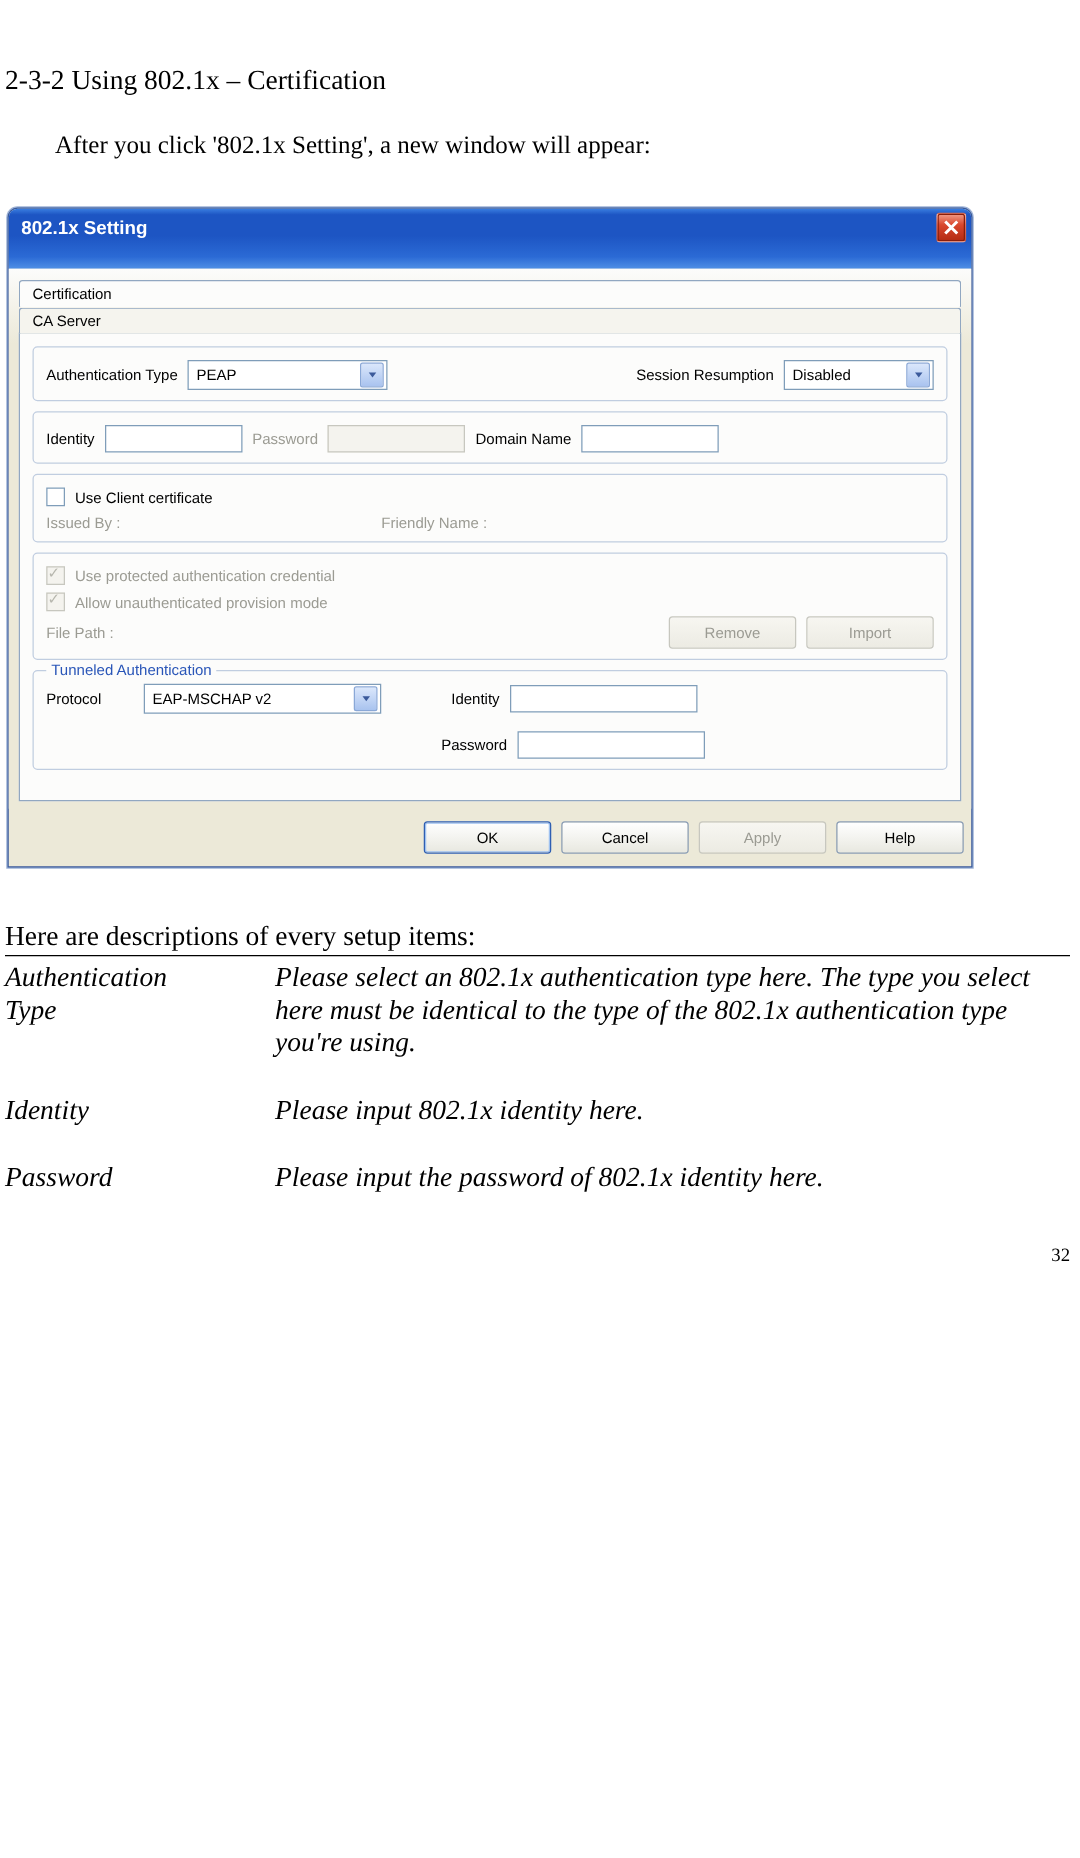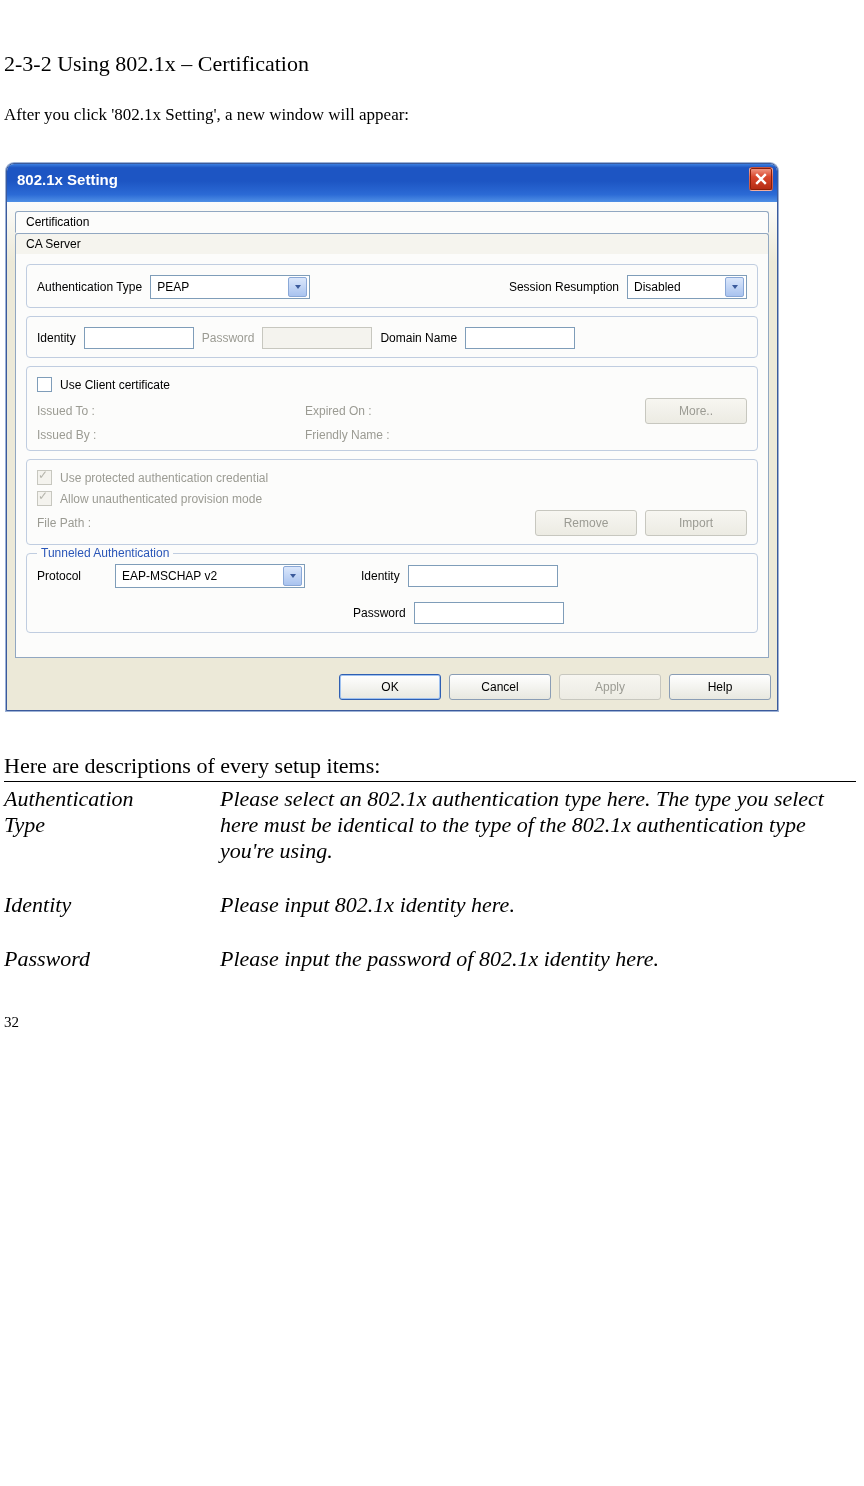--- a/index.html
+++ b/index.html
@@ -12,40 +12,41 @@
   }
   .page {
     padding: 4px 8px 0 4px;
   }
   .section-title {
     font-size: 22px;
     margin-bottom: 28px;
     margin-top: 47px;
   }
   .intro {
-    font-size: 17px;
+    font-size: 20px;
     margin-bottom: 38px;
+    margin-left: 40px;
   }
   
   .dialog {
     width: 770px;
     border: 1px solid #3b5a9b;
     border-radius: 8px 8px 0 0;
     background: #ece9d8;
     font-family: Tahoma, Arial, sans-serif;
     font-size: 13px;
     margin: 0 0 0 2px;
     box-shadow: 0 0 0 1px #9db2d6;
   }
   .titlebar {
     display: flex;
     align-items: center;
     justify-content: space-between;
     height: 30px;
-    padding: 0 4px 8px 10px;
+    padding: 0 4px 18px 10px;
     color: #fff;
     font-weight: bold;
     background: linear-gradient(to bottom, #3a7ee0 0%, #1d55c3 10%, #1d55c3 45%, #2b6ad5 80%, #4f8fe5 100%);
     border-top-left-radius: 7px;
     border-top-right-radius: 7px;
     font-size: 15px;
   }
   .close-btn {
     width: 22px; height: 22px;
     background: linear-gradient(to bottom,#f39e8a,#d9472d 40%,#b22a12);
@@ -164,21 +165,21 @@
   .desc-table {
     width:100%;
     font-size:22px;
     font-style: italic;
     font-family:"Times New Roman",serif;
     border-collapse: collapse;
   }
   .desc-table td { vertical-align: top; padding: 0 0 28px 0; }
   .desc-table td.term { width: 216px; }
   .page-num {
-    text-align:left; font-size:15px; padding-top:14px;
+    text-align:right; font-size:15px; padding-top:14px;
     font-family:"Times New Roman",serif;
   }
 </style>
 </head>
 <body>
 
 <div class="page">
   <div class="section-title">2-3-2 Using 802.1x – Certification</div>
   <div class="intro">After you click '802.1x Setting', a new window will appear:</div>
 
@@ -231,25 +232,20 @@
             <span class="lbl">Domain Name</span>
             <input class="txt" style="width: 100px;" value="">
           </div>
         </div>
 
         <div class="groupbox">
           <div class="row" style="margin-bottom:6px">
             <span class="chk"></span>
             <span class="lbl">Use Client certificate</span>
           </div>
-          <div class="row" style="margin-bottom:4px">
-            <span class="gbtext dis" style="width:260px">Issued To :</span>
-            <span class="gbtext dis" style="flex:1">Expired On :</span>
-            <div class="btn dis">More..</div>
-          </div>
           <div class="row">
             <span class="gbtext dis" style="width:260px">Issued By :</span>
             <span class="gbtext dis">Friendly Name :</span>
           </div>
         </div>
 
         <div class="groupbox">
           <div class="row" style="margin-bottom:6px">
             <span class="chk-dis checked"></span>
             <span class="gbtext dis">Use protected authentication credential</span>

